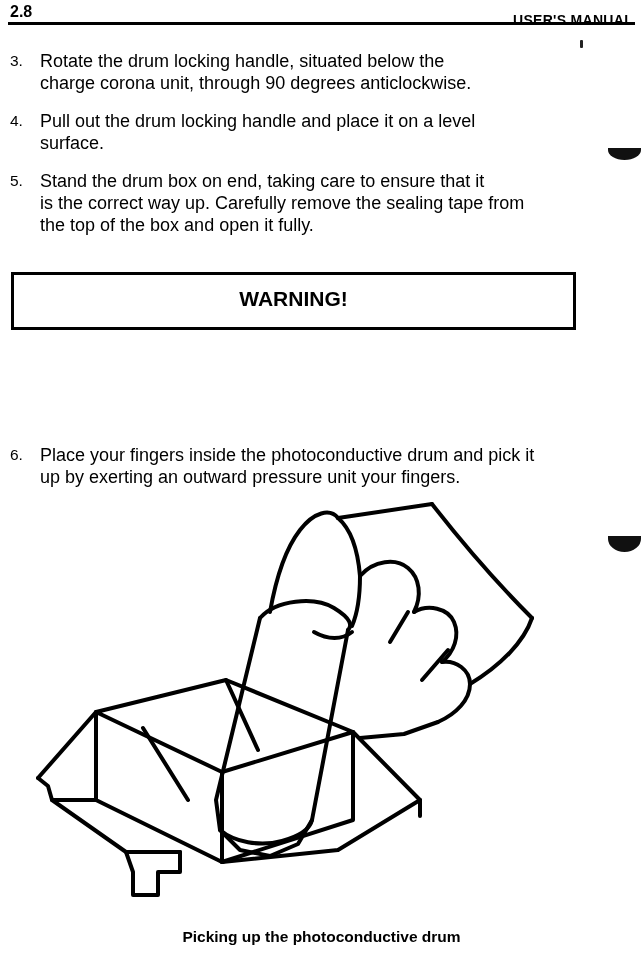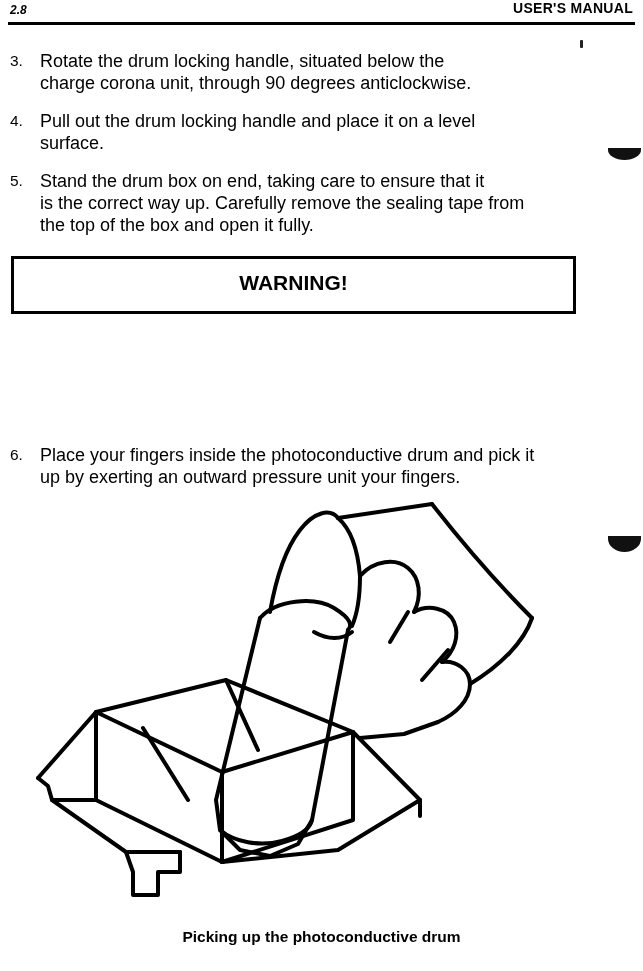--- a/index.html
+++ b/index.html
@@ -29,29 +29,28 @@
     left: 8px;
     top: 22px;
     width: 627px;
     height: 3px;
     background: #000;
   }
   .page-header .folio {
     position: absolute;
     left: 10px;
     top: 3px;
-    font-size: 12px;
+    font-size: 16px;
     font-weight: bold;
     letter-spacing: 0px;
-    font-style: italic;
   }
   .page-header .manual-title {
     position: absolute;
     right: 10px;
-    top: 0;
+    top: 12px;
     font-size: 14px;
     font-weight: bold;
     letter-spacing: 0.3px;
     margin-left: 15px;
   }
 
   
   .steps {
     position: absolute;
     left: 10px;
@@ -73,21 +72,21 @@
     flex: 1 1 auto;
     font-size: 18px;
     line-height: 22px;
     white-space: pre-line;
   }
 
   
   .warning-box {
     position: absolute;
     left: 11px;
-    top: 256px;
+    top: 272px;
     width: 565px;
     box-sizing: border-box;
     border: 3px solid #000;
     padding: 10px 8px 12px 8px;
     text-align: center;
   }
   .warning-title {
     font-size: 21px;
     font-weight: bold;
     line-height: 28px;

